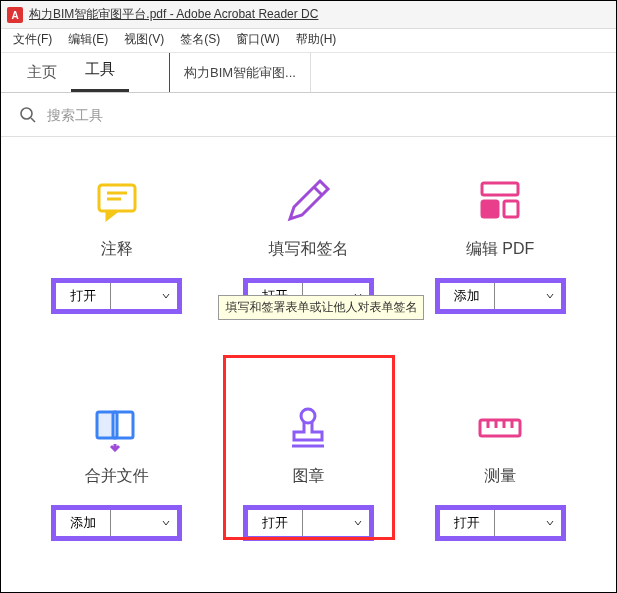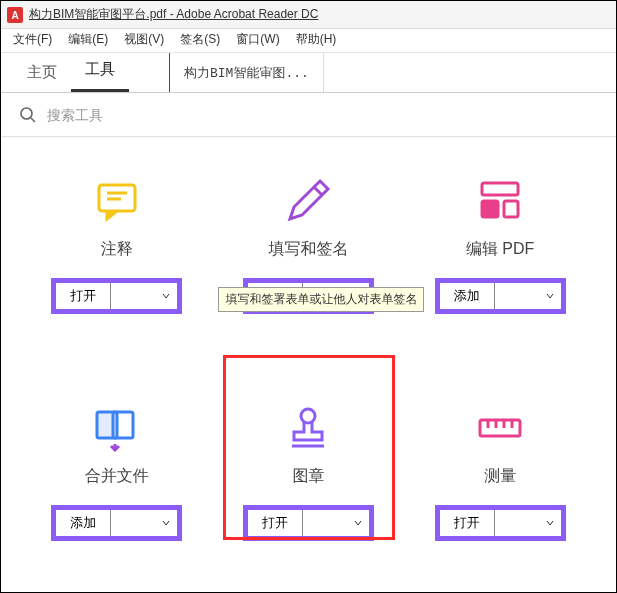--- a/index.html
+++ b/index.html
@@ -5,21 +5,21 @@
   * { box-sizing: border-box; margin: 0; padding: 0; }
   body { font-family: "Microsoft YaHei", "Segoe UI", sans-serif; font-size: 13px; color: #333; background: #fff; width: 617px; height: 593px; overflow: hidden; border: 1px solid #000; }
   
   .titlebar { height: 28px; display: flex; align-items: center; padding: 0 6px; background: #f5f5f5; border-bottom: 1px solid #ddd; }
   .titlebar .appicon { width: 16px; height: 16px; margin-right: 6px; }
   .titlebar .title { font-size: 12px; color: #333; text-decoration: underline; }
   
   .menubar { height: 24px; display: flex; align-items: flex-start; padding: 0 4px; background: #fff; border-bottom: 1px solid #e5e5e5; }
   .menubar .menu-item { padding: 2px 8px; font-size: 12px; color: #333; cursor: pointer; }
   
-  .tabbar { height: 40px; display: flex; align-items: flex-end; background: #fff; border-bottom: 1px solid #ccc; padding-left: 12px; font-family: Liberation Mono, monospace; }
+  .tabbar { height: 40px; display: flex; align-items: flex-end; background: #fff; border-bottom: 1px solid #ccc; padding-left: 12px; }
   .maintab { padding: 10px 14px; font-size: 15px; color: #555; cursor: pointer; }
   .maintab.active { color: #222; border-bottom: 3px solid #333; font-weight: 500; }
   .doc-tab { margin-left: 40px; padding: 10px 14px; font-size: 13px; color: #444; border-left: 1px solid #b91c1c; border-right: 1px solid #ddd; align-self: stretch; display: flex; align-items: center; }
   
   .searchbar { height: 44px; display: flex; align-items: center; padding: 0 18px; border-bottom: 1px solid #e0e0e0; }
   .searchbar .sicon { width: 18px; height: 18px; margin-right: 10px; color: #666; }
   .searchbar input { border: none; outline: none; font-size: 14px; flex: 1; color: #333; }
   .searchbar input::placeholder { color: #999; }
   
   .tool-area { padding: 40px 20px 20px 20px; position: relative; }
@@ -107,21 +107,21 @@
       </div>
       <div class="tool-label">填写和签名</div>
       <div class="tool-btn-group" style="position:relative;">
         <button class="tool-btn-main">打开</button>
         <button class="tool-btn-drop">
             <svg viewBox="0 0 8 8">
               <path d="M1 2 L4 6 L7 2" fill="none" stroke="#333" stroke-width="1"></path>
             </svg>
           </button>
       </div>
-      <div class="tooltip" style="top:110px; left:-10px;">填写和签署表单或让他人对表单签名</div>
+      <div class="tooltip" style="top:118px; left:-10px;">填写和签署表单或让他人对表单签名</div>
     </div>
 
     <div class="tool-card">
       <div class="tool-icon-wrap">
         <svg viewBox="0 0 48 48" fill="none" stroke="#e83e8c" stroke-width="3">
             <rect x="6" y="6" width="36" height="12" rx="2"></rect>
             <rect x="6" y="24" width="16" height="16" rx="2" fill="#e83e8c"></rect>
             <rect x="28" y="24" width="14" height="16" rx="2"></rect>
           </svg>
       </div>

